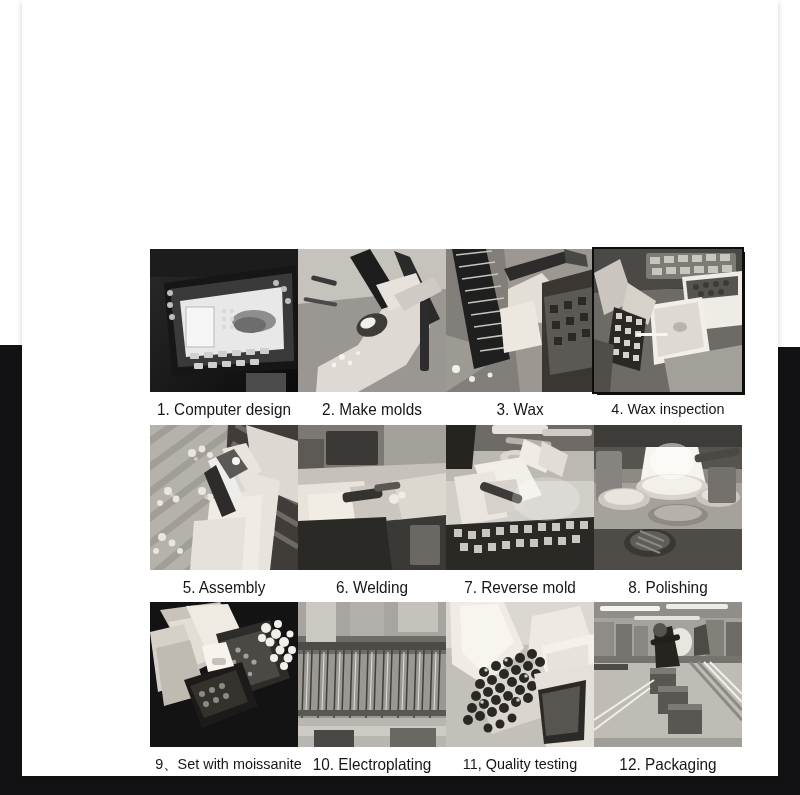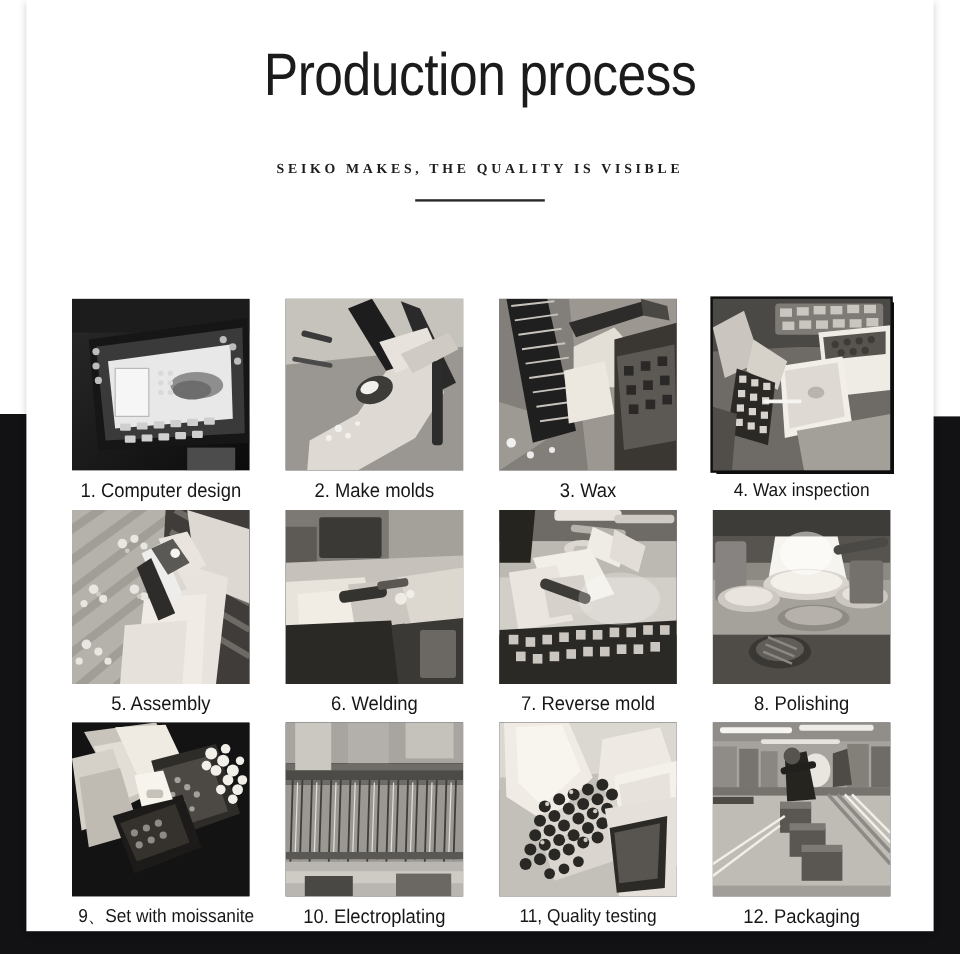--- a/index.html
+++ b/index.html
@@ -69,21 +69,21 @@
 
   
   #grid {
     position: absolute;
     left: 38px;
     top: 249px;
     width: 682px;
   }
   .grid-row {
     display: flex;
-    justify-content: space-between;
+    justify-content: flex-end;
     margin-bottom: 7px;
   }
   .cell { width: 148px; }
 
   .thumb {
     width: 148px;
     height: 143px;
     overflow: hidden;
     background: #4a4a4a;
     position: relative;
@@ -110,25 +110,20 @@
 </style>
 </head>
 <body>
 
 <div class="slab" id="slab-left"></div>
 <div class="slab" id="slab-right"></div>
 <div class="slab" id="slab-bottom"></div>
 
 <div id="card">
 
-  <div id="header">
-    <h1 id="page-title">Production process</h1>
-    <div id="subtitle">SEIKO MAKES, THE QUALITY IS VISIBLE</div>
-    <div id="divider"></div>
-  </div>
 
   <div id="grid">
 
     <div class="grid-row row1">
 
       <div class="cell">
         <div class="thumb">
           <svg viewBox="0 0 148 143" preserveAspectRatio="none">
             <defs>
               <linearGradient id="g1a" x1="0" y1="0" x2="1" y2="1">

